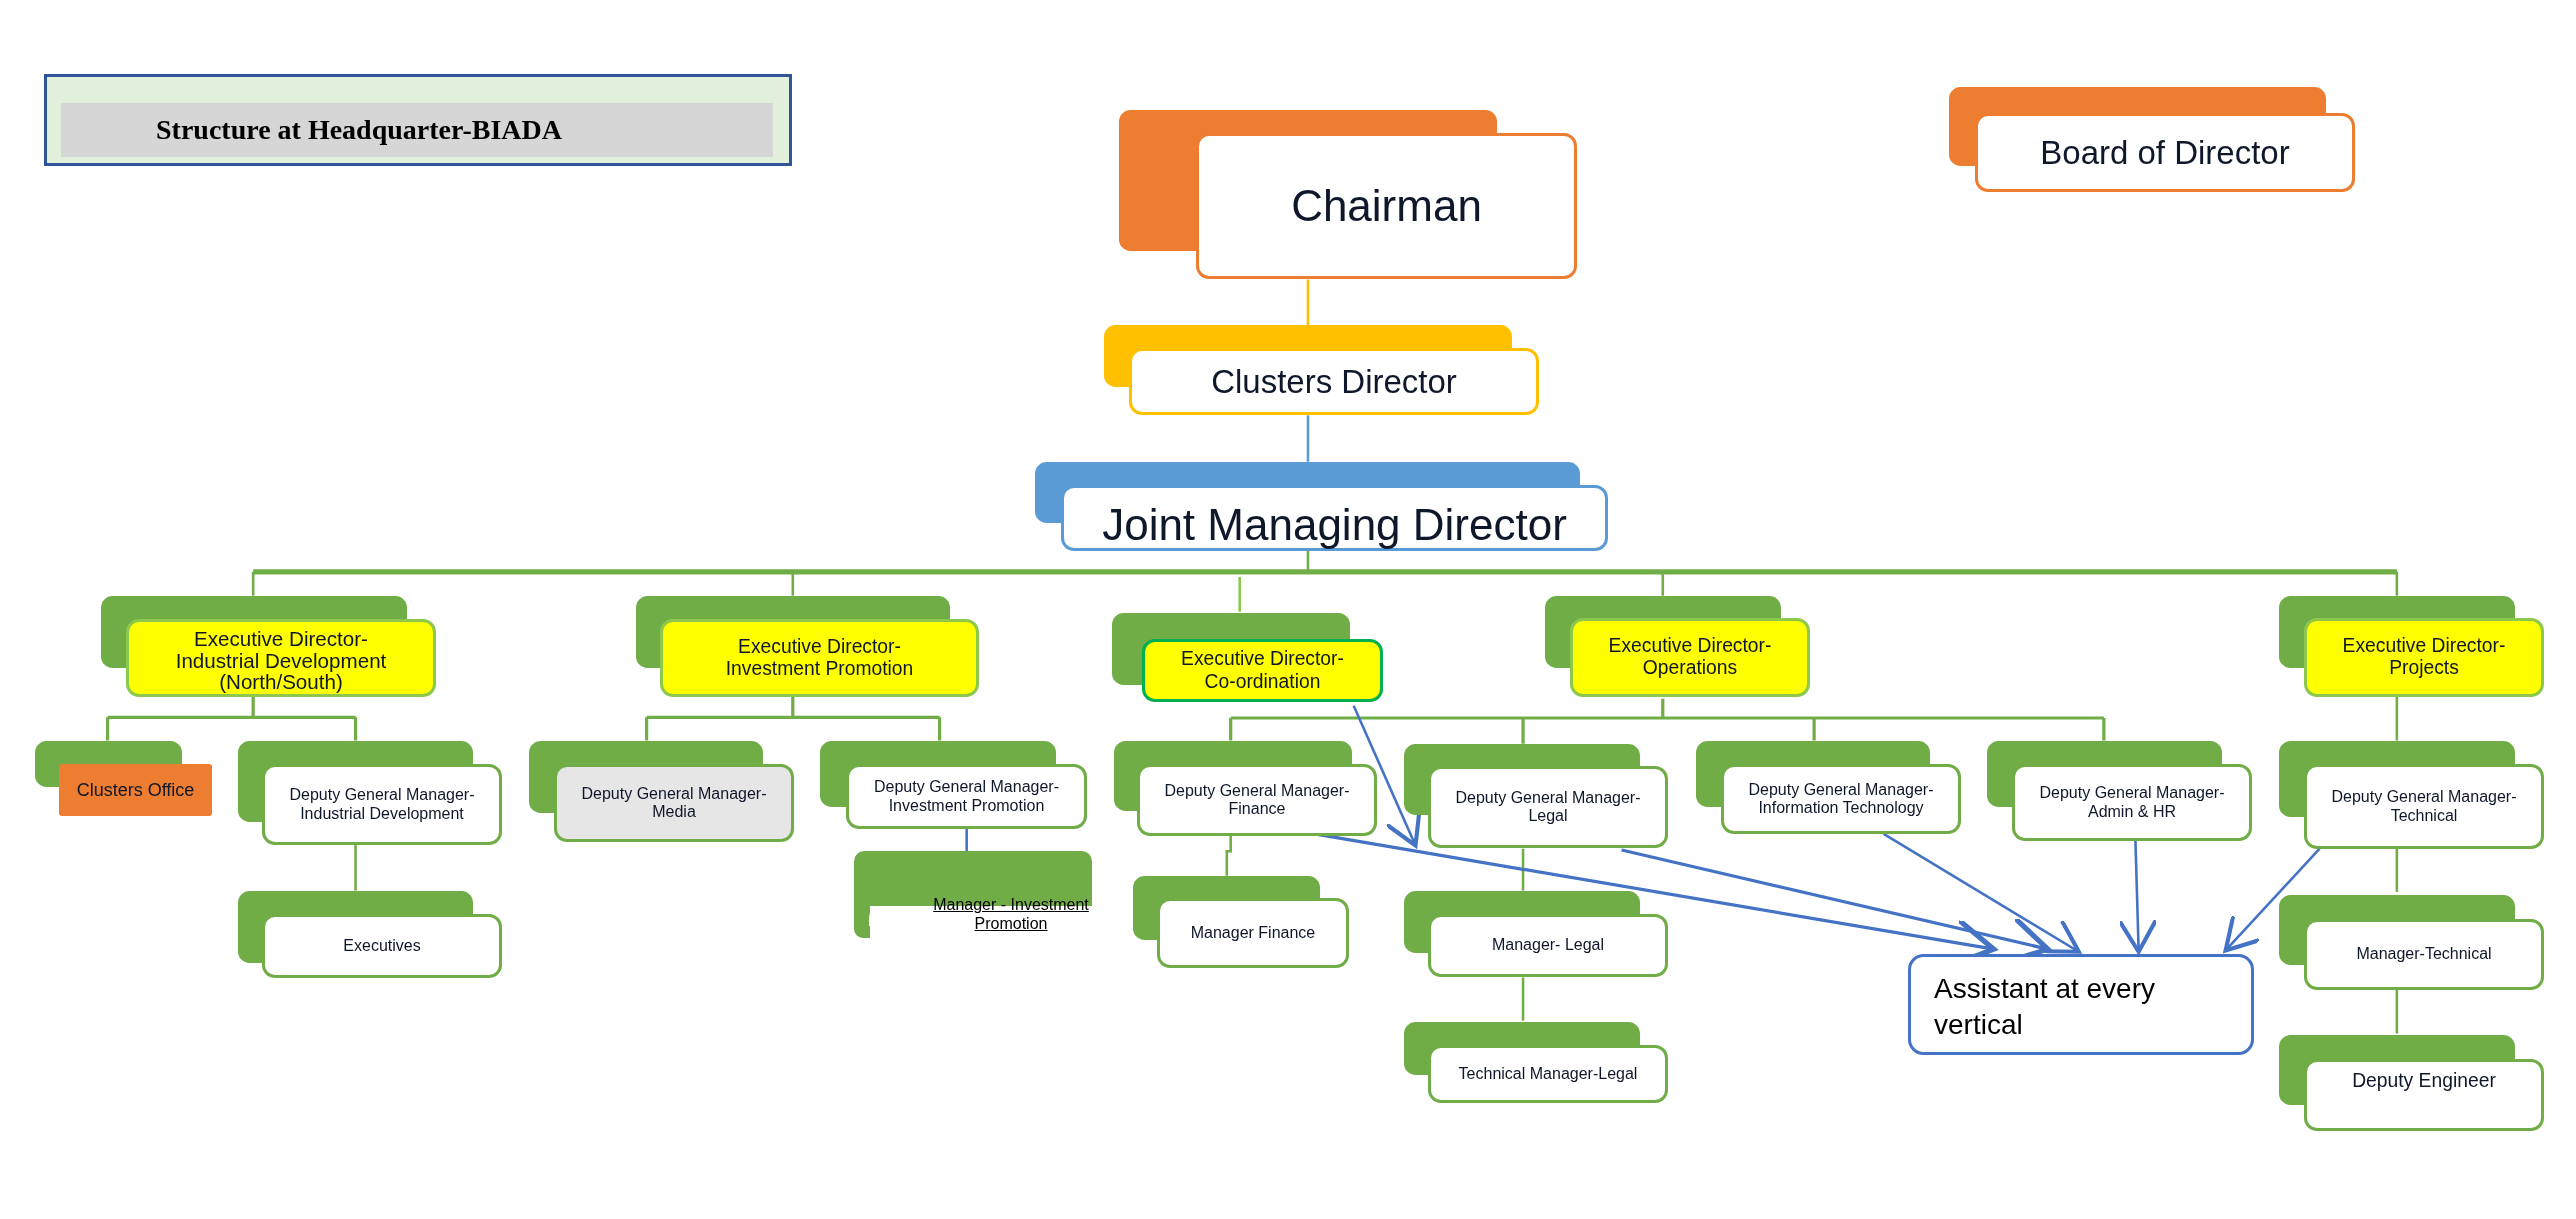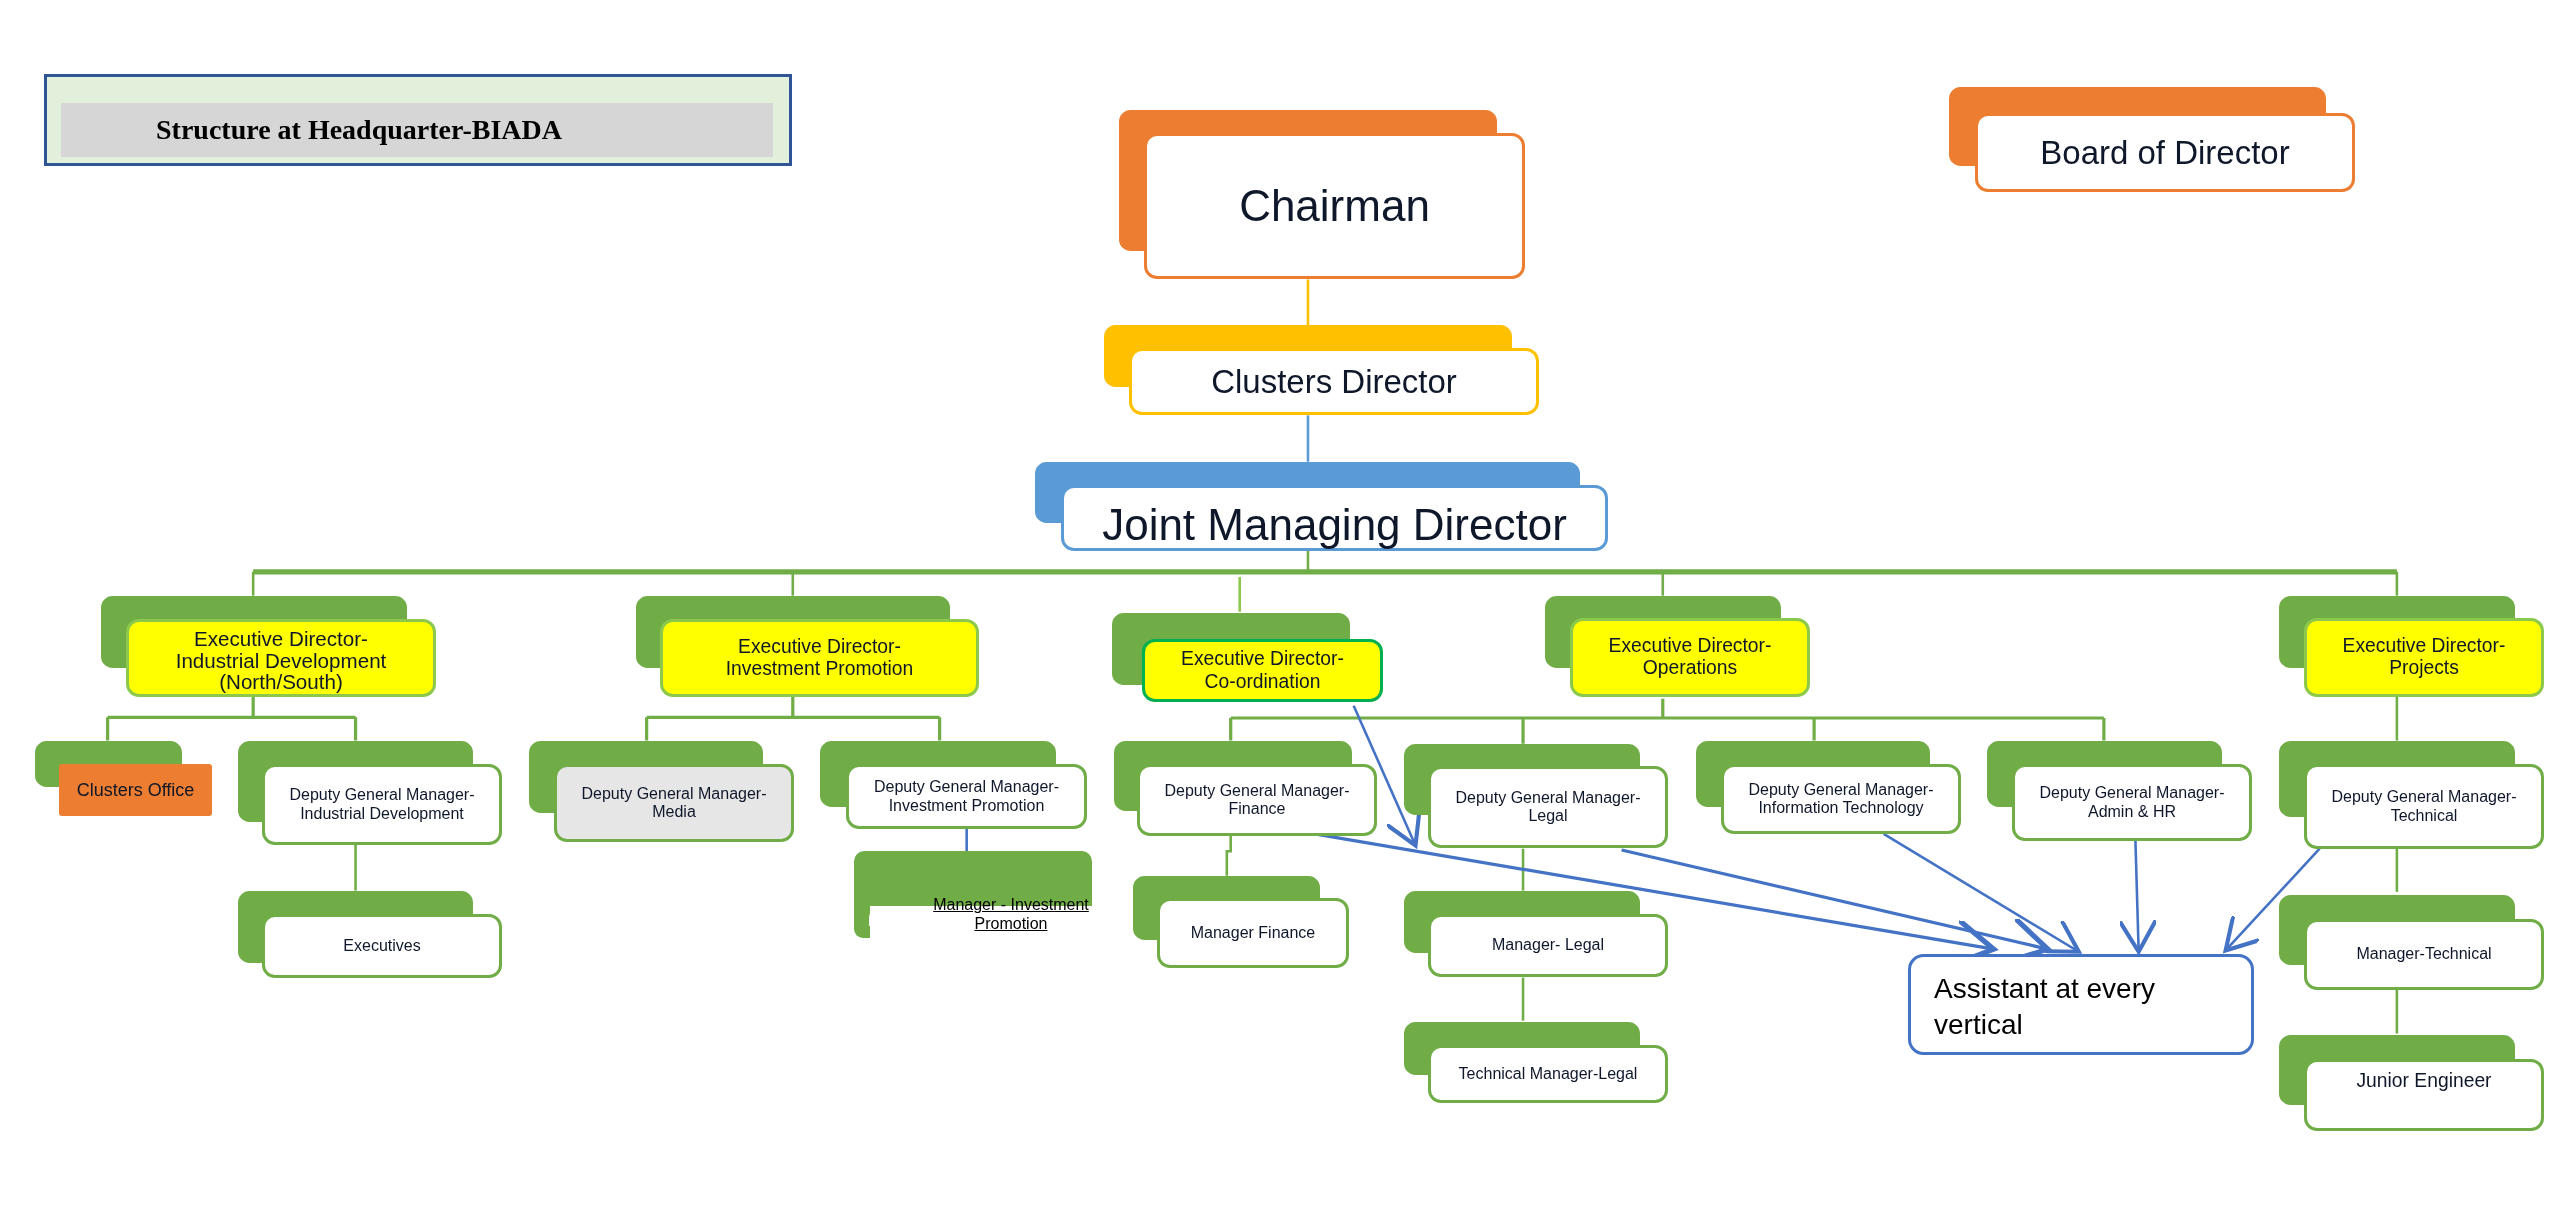--- a/index.html
+++ b/index.html
@@ -63,21 +63,21 @@
 </svg>
 
 <div id="title-box" class="abs" style="left:44px;top:74px;width:748px;height:92px;">
   <div id="title-inner" class="abs" style="left:14px;top:26px;width:712px;height:54px;">Structure at Headquarter-BIADA</div>
 </div>
 
 <div class="abs back" style="left:1949px;top:87px;width:377px;height:79px;background:#ed7d31;"></div>
 <div class="abs front t-md" style="left:1975px;top:113px;width:380px;height:79px;border:3.2px solid #ed7d31;">Board of Director</div>
 
 <div class="abs back" style="left:1119px;top:110px;width:378px;height:141px;background:#ed7d31;"></div>
-<div class="abs front t-big" style="left:1144px;top:133px;width:381px;height:146px;border:3.2px solid #ed7d31;">Chairman</div>
+<div class="abs front t-big" style="left:1196px;top:133px;width:381px;height:146px;border:3.2px solid #ed7d31;">Chairman</div>
 
 <div class="abs back" style="left:1104px;top:325px;width:408px;height:62px;background:#ffc000;"></div>
 <div class="abs front t-md" style="left:1129px;top:348px;width:410px;height:67px;border:3.2px solid #ffc000;">Clusters Director</div>
 
 <div class="abs back" style="left:1035px;top:462px;width:545px;height:61px;background:#5b9bd5;"></div>
 <div class="abs front t-big" style="left:1061px;top:485px;width:547px;height:66px;border:3.2px solid #5b9bd5;padding-top:19.3px;">Joint Managing Director</div>
 
 <div class="abs back g-back" style="left:101px;top:596px;width:306px;height:72px;"></div>
 <div class="abs front y-front t-ed" style="left:126px;top:619px;width:310px;height:78px;white-space:pre-line;font-size:20.6px;line-height:1.05;padding-top:9px;">Executive Director-
 Industrial Development
@@ -149,17 +149,17 @@
 Admin &amp; HR</div>
 
 <div class="abs back g-back" style="left:2279px;top:741px;width:236px;height:76px;"></div>
 <div class="abs front g-front t-dgm" style="left:2304px;top:764px;width:240px;height:85px;white-space:pre-line;">Deputy General Manager-
 Technical</div>
 
 <div class="abs back g-back" style="left:2279px;top:895px;width:236px;height:70px;"></div>
 <div class="abs front g-front t-dgm" style="left:2304px;top:919px;width:240px;height:71px;">Manager-Technical</div>
 
 <div class="abs back g-back" style="left:2279px;top:1035px;width:236px;height:70px;"></div>
-<div class="abs front g-front t-dgm" style="left:2304px;top:1059px;width:240px;height:72px;align-items:flex-start;padding-top:7.7px;font-size:19.3px;">Junior Engineer</div>
+<div class="abs front g-front t-dgm" style="left:2304px;top:1059px;width:240px;height:72px;align-items:flex-start;padding-top:7.7px;font-size:19.3px;">Deputy Engineer</div>
 
 <div class="abs" style="left:1908px;top:954px;width:346px;height:101px;border:3.2px solid #4472c4;border-radius:15.5px;background:#fff;font-size:28px;line-height:1.3;padding:14px 23px;white-space:pre-line;color:#000;">Assistant at every
 vertical</div>
 
 
 </body></html>

